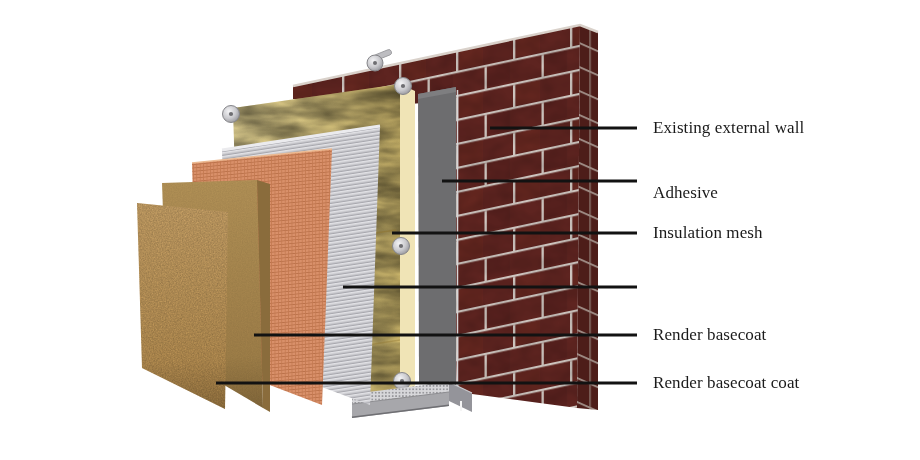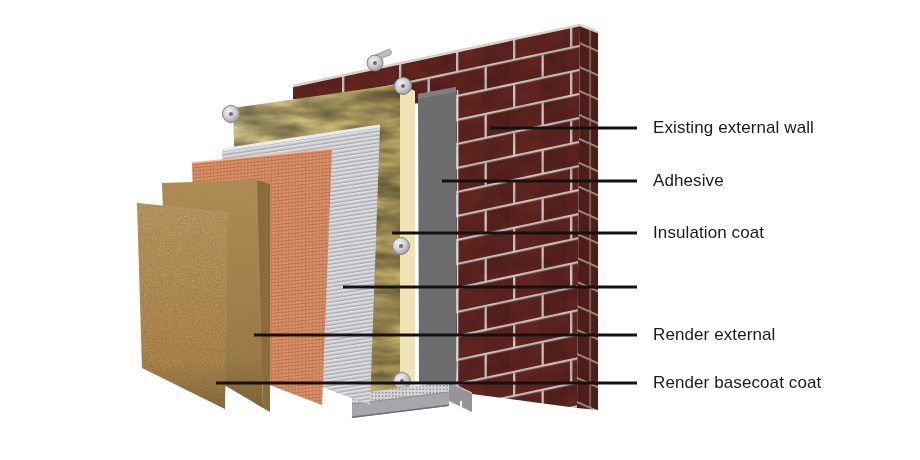--- a/index.html
+++ b/index.html
@@ -1,17 +1,17 @@
 <!DOCTYPE html>
 <html><head>
 <meta charset="utf-8">
 <style>
   html,body{margin:0;padding:0;background:#ffffff;}
   #stage{position:relative;width:920px;height:460px;background:#ffffff;overflow:hidden;
-         font-family:Liberation Sans, sans-serif;}
+         font-family:Liberation Serif, serif;}
   #diagram-svg{position:absolute;left:0;top:0;}
   .layer-label{position:absolute;left:653px;height:22px;line-height:22px;
                font-size:17px;color:#1a1a1a;white-space:nowrap;letter-spacing:0.1px;}
 </style>
 </head>
 <body>
 
 <div id="stage">
 
   <svg id="diagram-svg" width="920" height="460" viewBox="0 0 920 460">
@@ -208,17 +208,17 @@
       <line x1="490" y1="128" x2="637" y2="128"></line>
       <line x1="442" y1="181" x2="637" y2="181"></line>
       <line x1="392" y1="233" x2="637" y2="233"></line>
       <line x1="343" y1="287" x2="637" y2="287"></line>
       <line x1="254" y1="335" x2="637" y2="335"></line>
       <line x1="216" y1="383" x2="637" y2="383"></line>
     </g>
   </svg>
 
   <div class="layer-label" style="top:117px">Existing external wall</div>
-  <div class="layer-label" style="top:170px">Adhesive</div>
-  <div class="layer-label" style="top:222px">Insulation coat</div>
-  <div class="layer-label" style="top:324px">Render external</div>
+  <div class="layer-label" style="top:182px">Adhesive</div>
+  <div class="layer-label" style="top:222px">Insulation mesh</div>
+  <div class="layer-label" style="top:324px">Render basecoat</div>
   <div class="layer-label" style="top:372px">Render basecoat coat</div>
 </div>
 
 </body></html>

